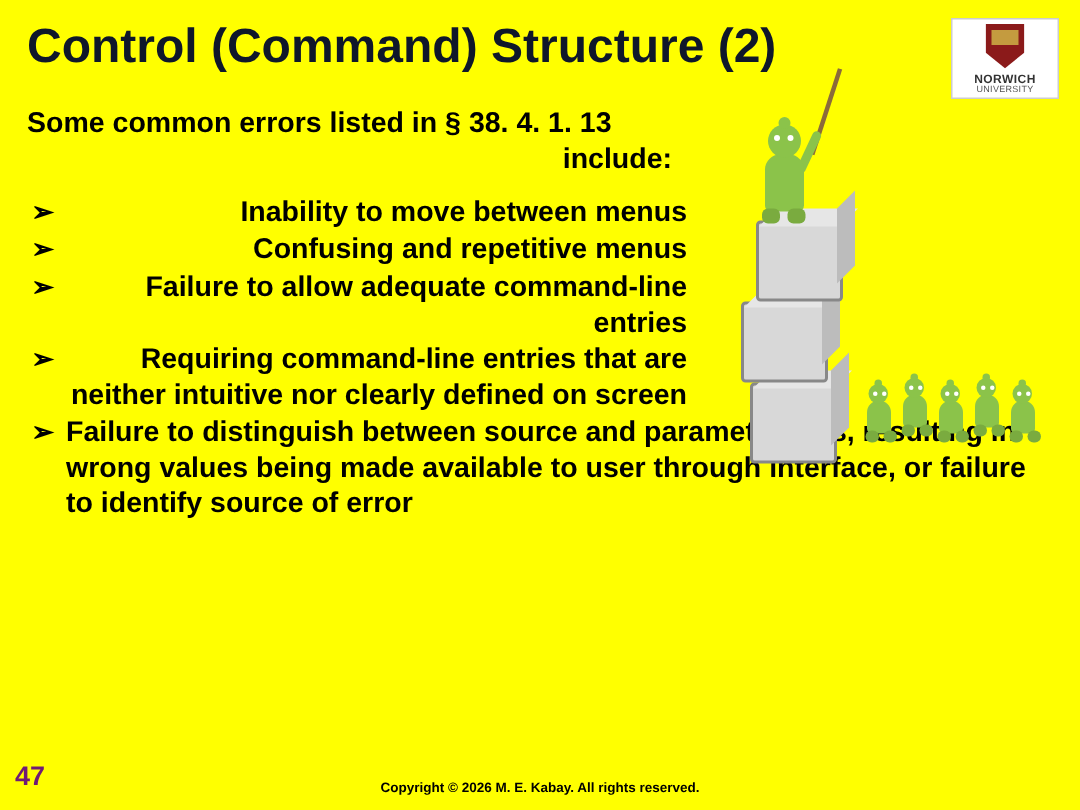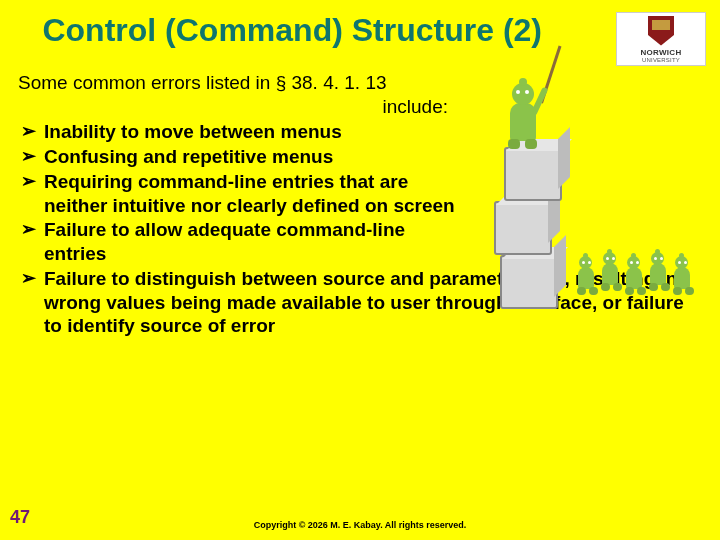--- a/index.html
+++ b/index.html
@@ -8,21 +8,21 @@
     height: 540px;
     background: #ffff00;
     font-family: Arial, Helvetica, sans-serif;
     position: relative;
     overflow: hidden;
   }
   .logo {
     position: absolute;
     top: 12px;
     right: 14px;
-    width: 90px;
+    width: 72px;
     height: 54px;
     background: #ffffff;
     border: 1px solid #ccc;
     display: flex;
     flex-direction: column;
     align-items: center;
     justify-content: center;
   }
   .logo .shield {
     width: 26px;
@@ -45,36 +45,35 @@
     margin-top: 2px;
   }
   .logo .uni-sub {
     font-size: 6px;
     color: #555;
     letter-spacing: 0.2px;
   }
   .title {
     font-size: 32px;
     font-weight: bold;
-    color: #0f766e;
+    color: #0f172a;
     padding: 12px 18px 6px 18px;
     line-height: 1.15;
     max-width: 560px;
-    text-align: right;
   }
   .content {
     padding: 16px 18px 0 18px;
     position: relative;
   }
   .intro {
     font-size: 19px;
-    font-weight: normal;
+    font-weight: bold;
     color: #000;
     line-height: 1.25;
-    margin-bottom: 2px;
+    margin-bottom: 12px;
     max-width: 430px;
   }
   .intro .indent {
     display: block;
     padding-left: 30px;
     text-align: right;
   }
   ul.bullets {
     list-style: none;
     padding-left: 0;
@@ -89,21 +88,21 @@
     margin-bottom: 1px;
   }
   ul.bullets li::before {
     content: "➢";
     position: absolute;
     left: 3px;
     top: 0;
     color: #000;
     font-size: 18px;
   }
-  ul.bullets li.narrow { max-width: 440px; }
+  ul.bullets li.narrow { max-width: 440px; text-align: right; }
   ul.bullets li.wide { max-width: 680px; }
   .illustration {
     position: absolute;
     top: 4px;
     right: 16px;
     width: 230px;
     height: 270px;
   }
   .page-num {
     position: absolute;
@@ -229,22 +228,22 @@
 <h1 class="title">Control (Command) Structure (2)</h1>
 
 <div class="content">
   <div class="intro">
     <span>Some common errors listed in § 38. 4. 1. 13</span>
     <span class="indent">include:</span>
   </div>
   <ul class="bullets">
     <li class="narrow">Inability to move between menus</li>
     <li class="narrow">Confusing and repetitive menus</li>
+    <li class="narrow">Failure to allow adequate command-line entries</li>
     <li class="narrow">Requiring command-line entries that are neither intuitive nor clearly defined on screen</li>
-    <li class="narrow">Failure to allow adequate command-line entries</li>
     <li class="wide">Failure to distinguish between source and parameter files, resulting in wrong values being made available to user through interface, or failure to identify source of error</li>
   </ul>
 
   <div class="illustration">
 
     <div class="block" style="left:26px; top:196px;">
         <div class="top"></div>
         <div class="face"></div>
       </div>
     <div class="block" style="left:20px; top:142px;">

